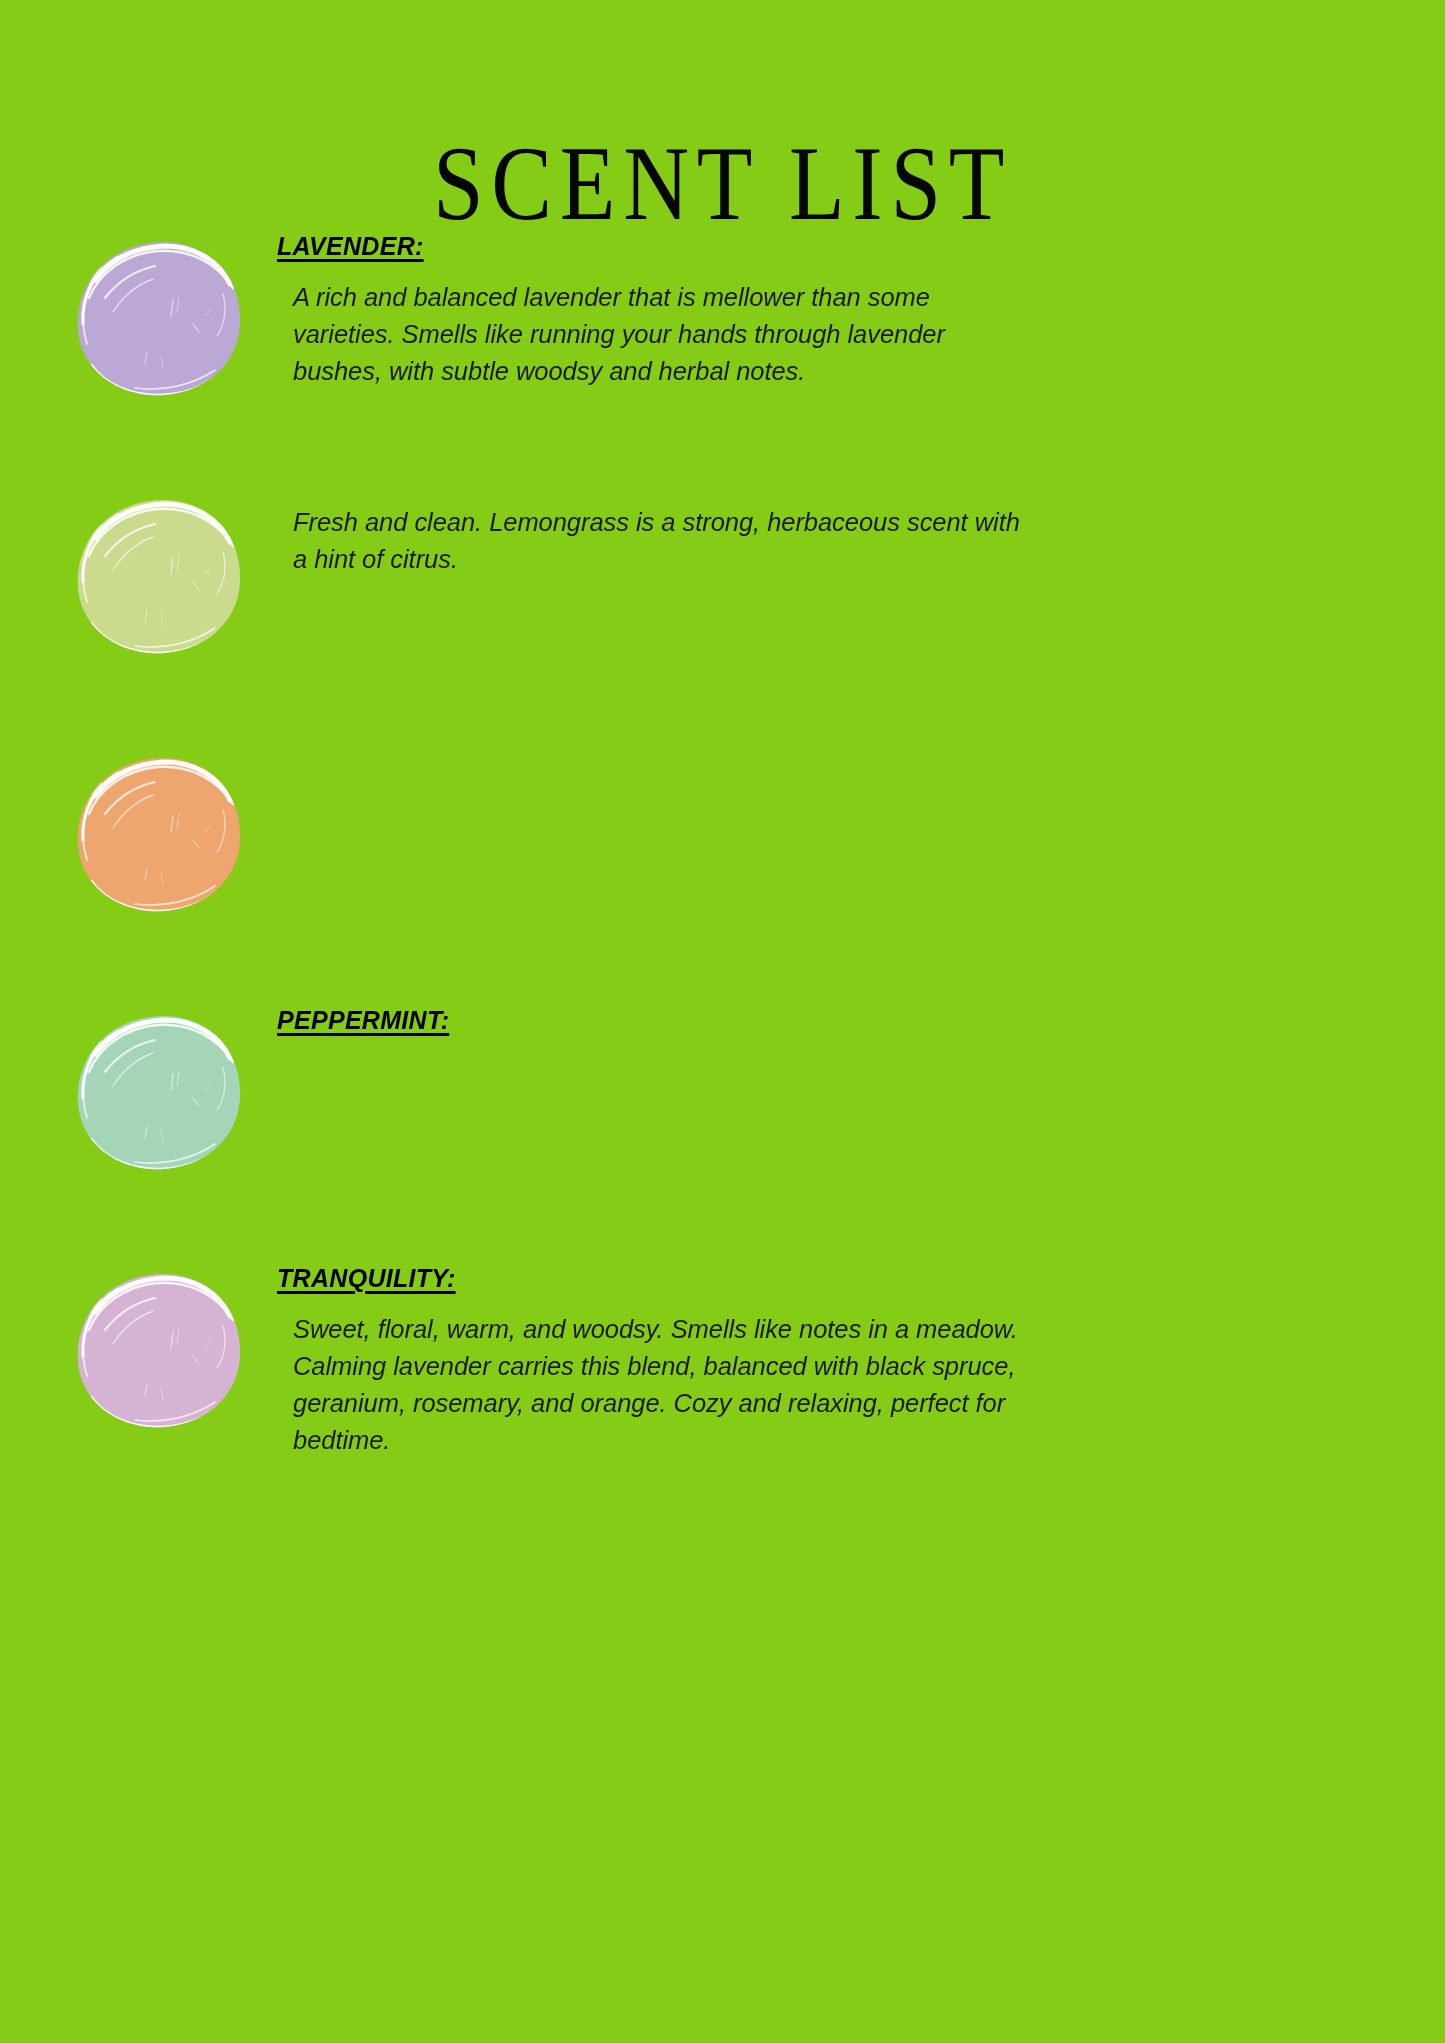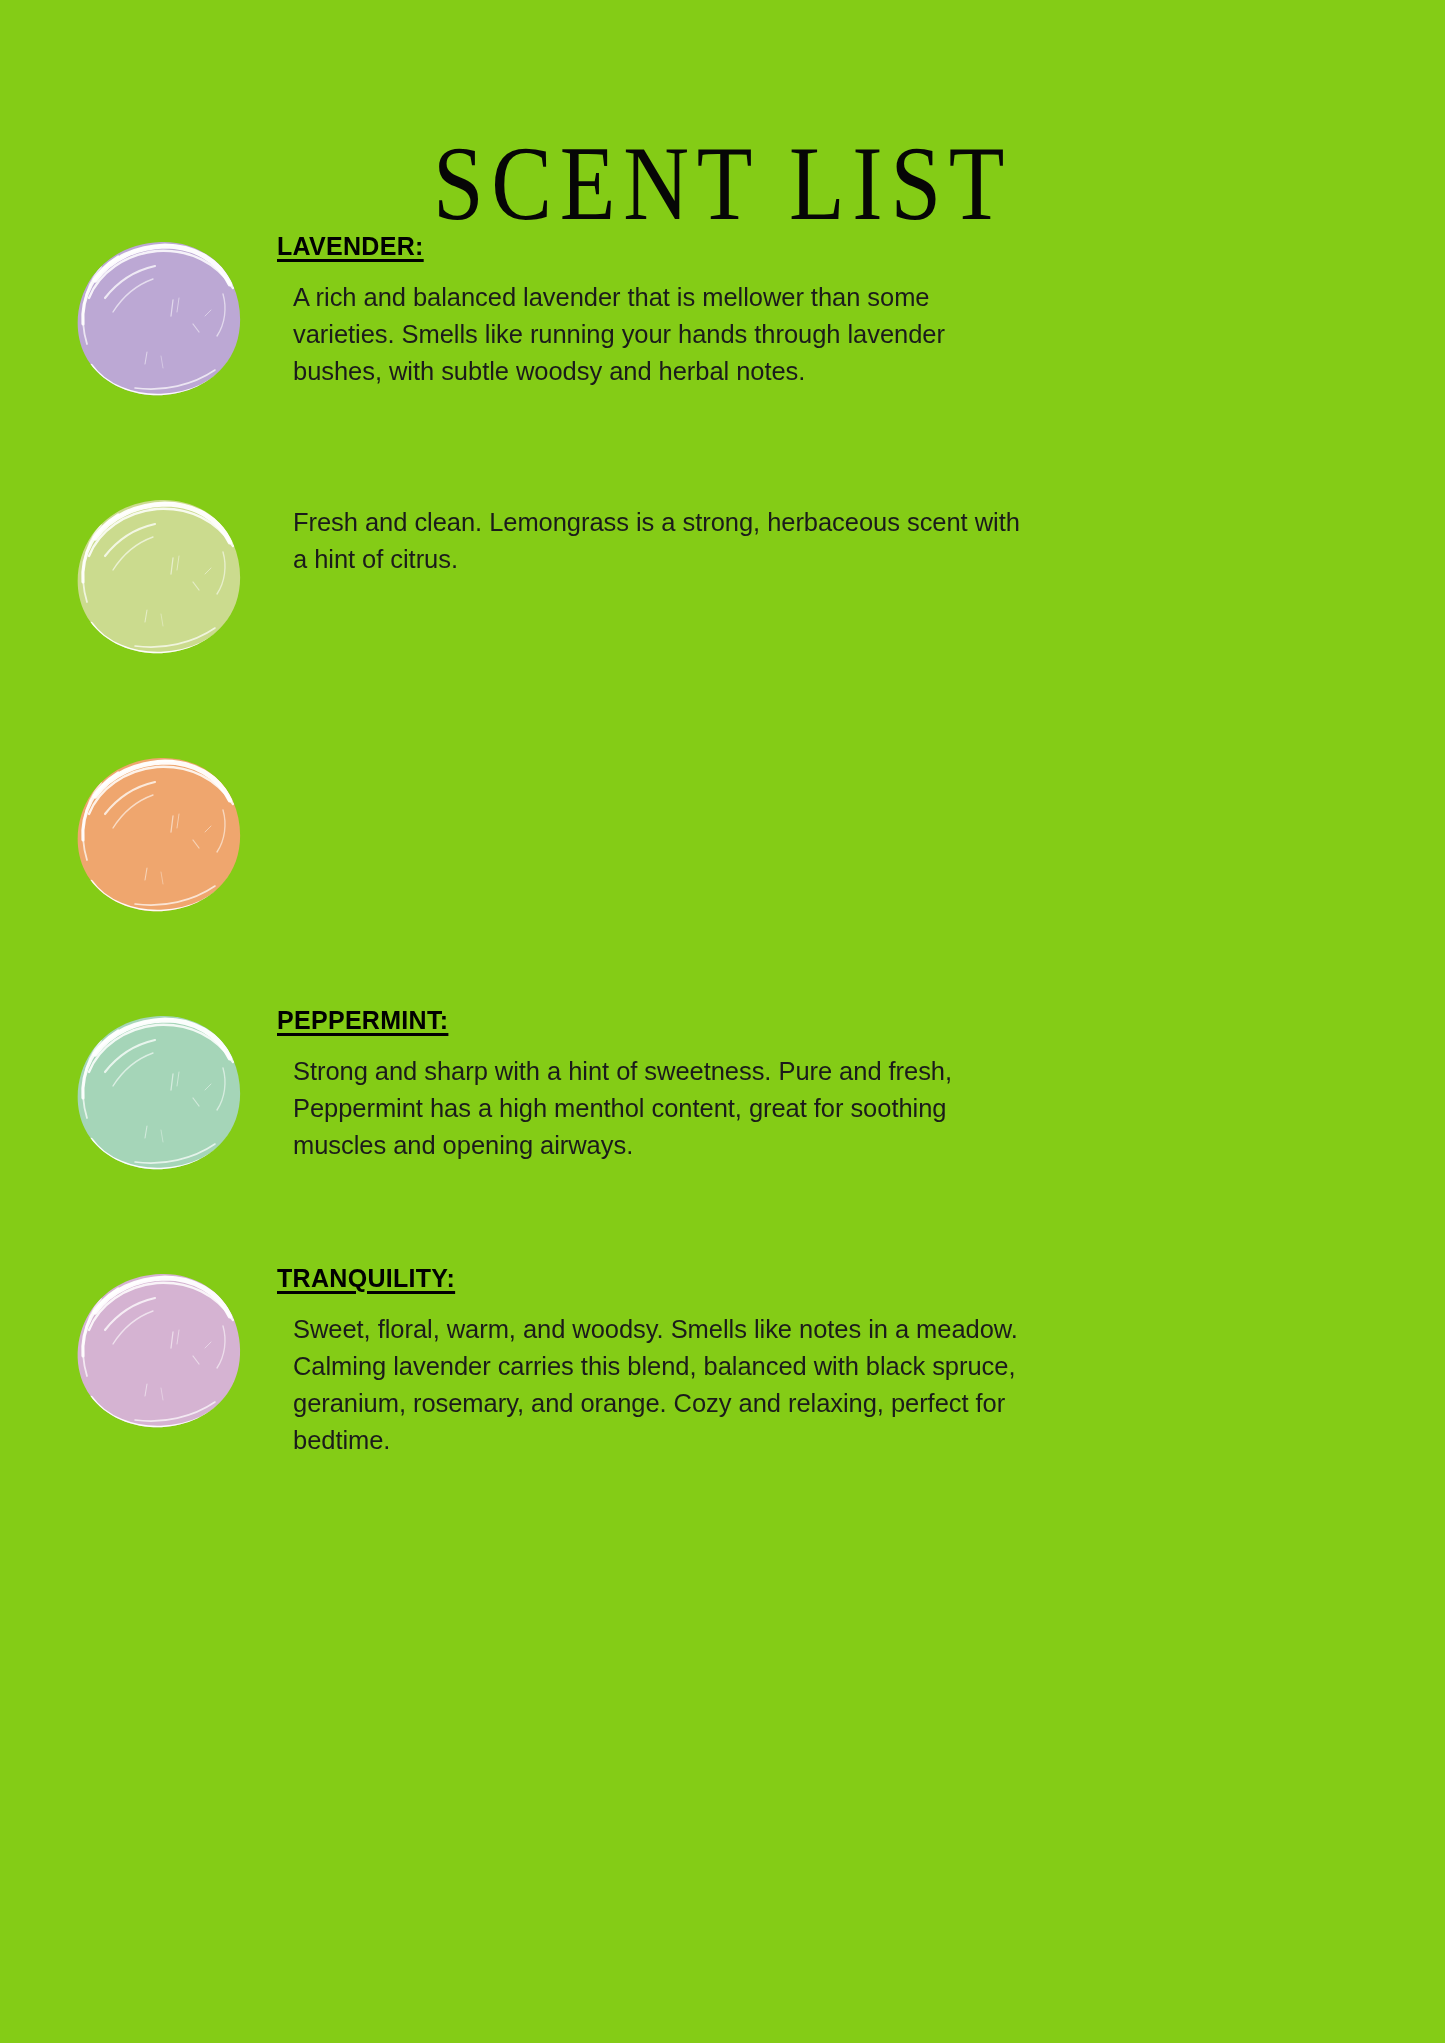--- a/index.html
+++ b/index.html
@@ -37,20 +37,21 @@
     transform: scaleY(1.16) scaleX(0.99);
     transform-origin: center top;
   }
 
   
   .scent-list {
     position: absolute;
     top: 228px;
     left: 0;
     width: 1445px;
+    font-style: italic;
   }
   .scent-row {
     position: relative;
     display: flex;
     align-items: flex-start;
     min-height: 258px;
   }
   .swatch-cell {
     flex: 0 0 250px;
     position: relative;
@@ -312,21 +313,20 @@
             <path d="M130 76 L136 70" fill="none" stroke="#ffffff" stroke-width="1" stroke-linecap="round" opacity="0.45"></path>
             <path d="M72 112 L70 124" fill="none" stroke="#ffffff" stroke-width="1.1" stroke-linecap="round" opacity="0.5"></path>
             <path d="M86 116 L88 128" fill="none" stroke="#ffffff" stroke-width="0.9" stroke-linecap="round" opacity="0.4"></path>
             <path d="M142 96 C150 84 152 68 148 54" fill="none" stroke="#ffffff" stroke-width="1.4" stroke-linecap="round" opacity="0.55"></path>
           </g>
         </svg>
       </div>
     </div>
     <div class="text-cell">
       <div class="scent-name">PEPPERMINT:</div>
-      <p class="scent-desc">Strong and sharp with a hint of sweetness. Pure and fresh, Peppermint has a high menthol content, great for soothing muscles and opening airways.</p>
     </div>
   </div>
 
   <div class="scent-row">
     <div class="swatch-cell">
       <div class="swatch">
         <svg viewBox="0 0 170 158" xmlns="http://www.w3.org/2000/svg" aria-hidden="true">
           <defs>
             <clipPath class="cp" id="cp-tranquility">
               <path class="blob" d="

